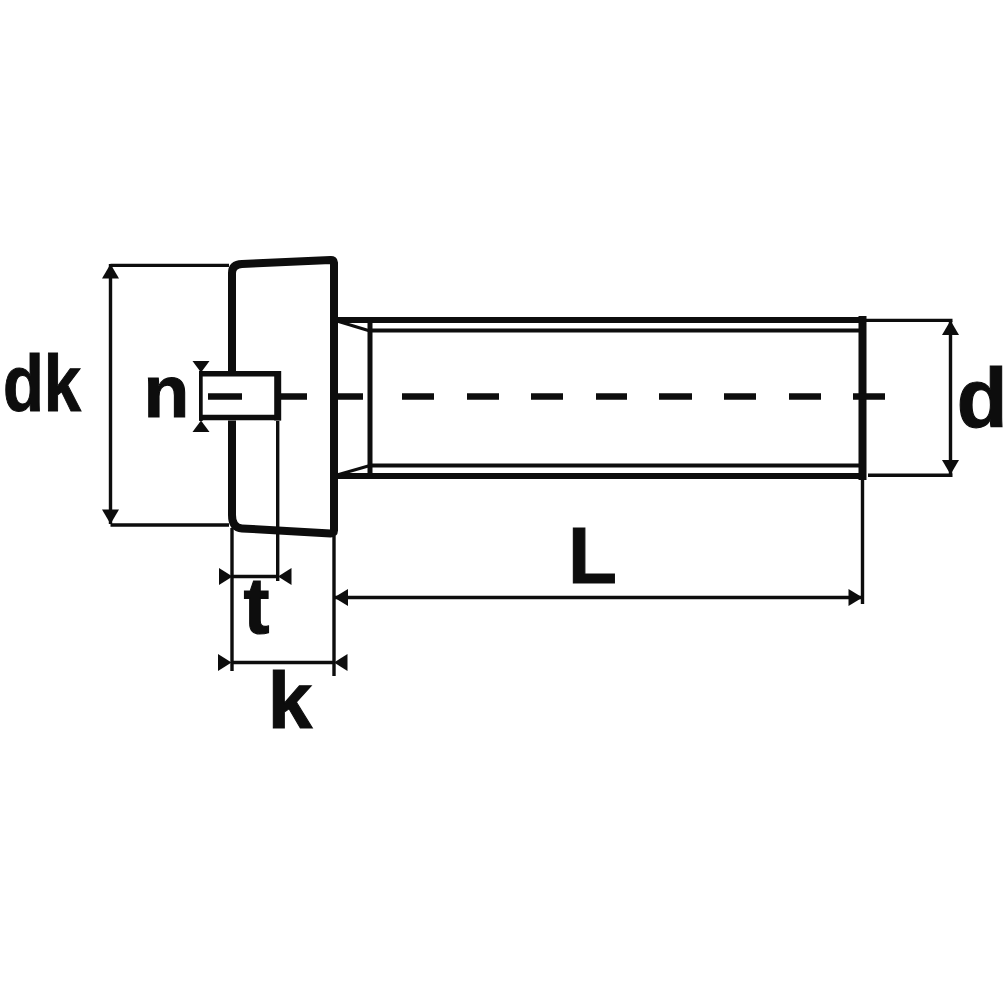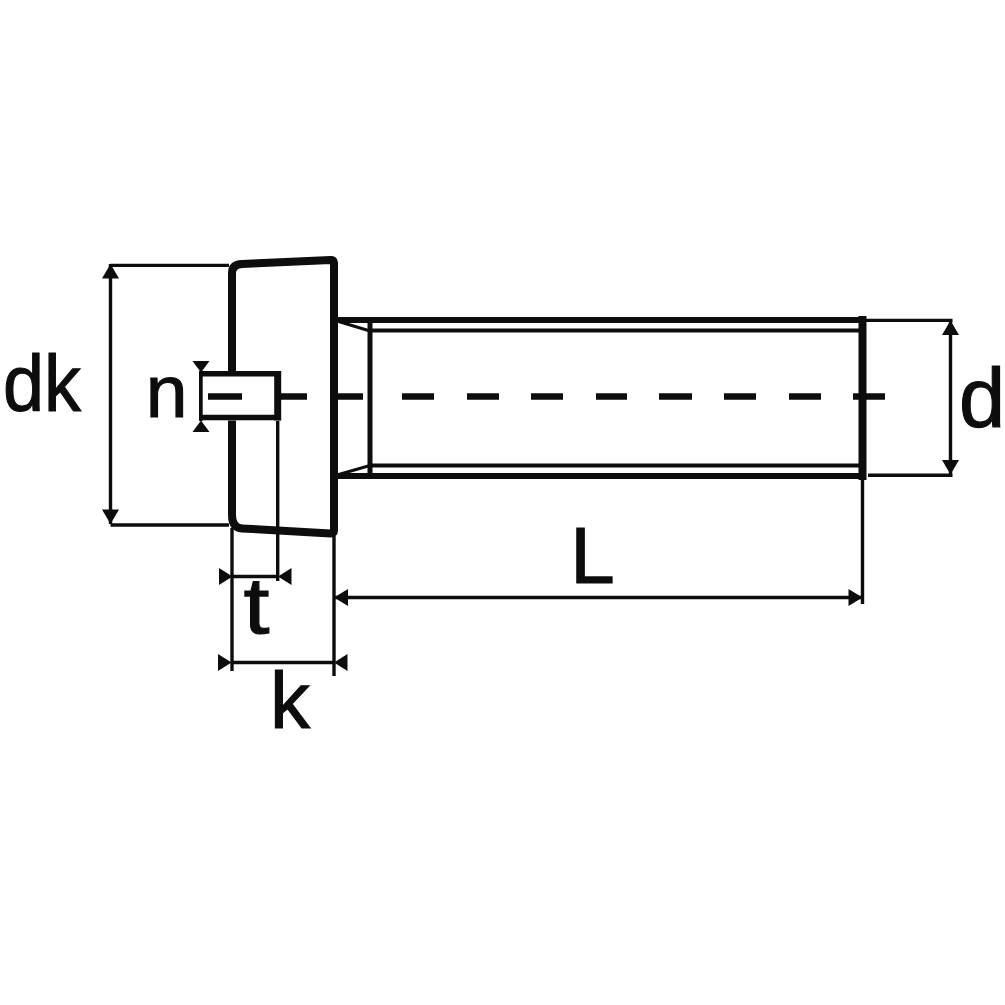--- a/index.html
+++ b/index.html
@@ -1,16 +1,16 @@
 <!DOCTYPE html>
 <html><head>
 <meta charset="utf-8">
 <style>
   html,body{margin:0;padding:0;background:#ffffff;}
-  #wrap{width:1005px;height:1005px;position:relative;overflow:hidden;}
+  #wrap{width:1005px;height:1005px;position:relative;overflow:hidden;font-weight:bold;}
   svg{display:block;filter:blur(0.55px);}
   text{font-family:"Liberation Sans",sans-serif;fill:#0d0d0d;}
 </style>
 </head>
 <body>
 <div id="wrap">
 <svg width="1005" height="1005" viewBox="0 0 1005 1005">
   <rect x="0" y="0" width="1005" height="1005" fill="#ffffff"></rect>
   <g stroke="#0d0d0d" fill="none">
 

